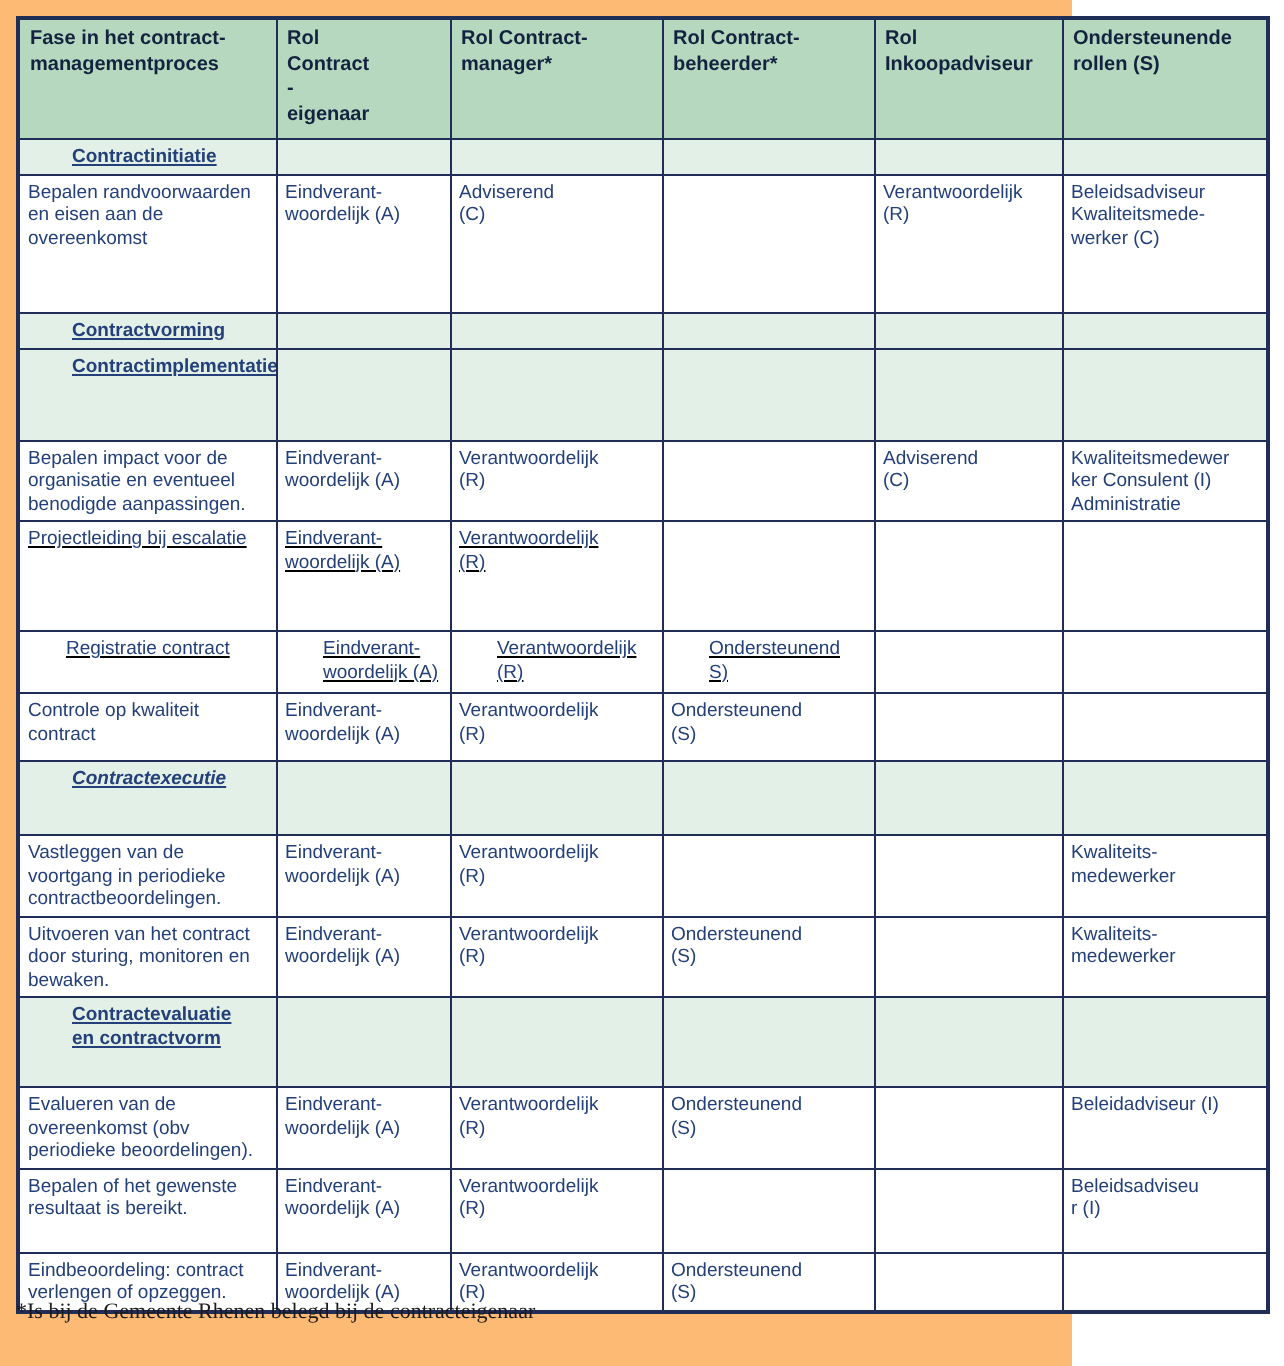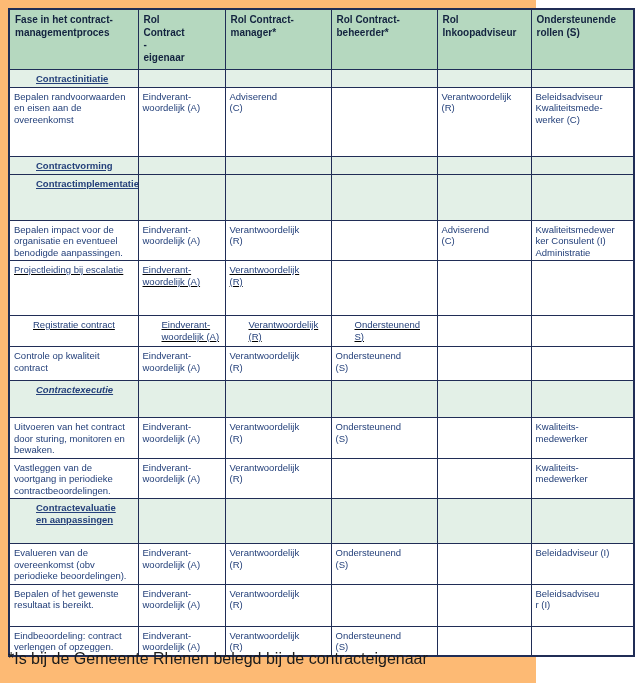--- a/index.html
+++ b/index.html
@@ -83,22 +83,22 @@
   tbody tr:nth-child(12) { height: 45px; }
   tbody tr:nth-child(13) { height: 33px; }
   tbody tr:nth-child(14) { height: 42px; }
   tbody tr:nth-child(15) { height: 30px; }
   tbody tr:nth-child(16) { height: 37px; }
   .footnote {
     position: absolute;
     left: 8px;
     top: 650px;
     margin: 0;
-    font-family: Liberation Sans, sans-serif;
-    font-size: 16px;
+    font-family: Liberation Serif, serif;
+    font-size: 11px;
     color: var(--footnote-text, #1b1b1b);
   }
 </style>
 </head>
 <body>
 
 <div class="page">
   <table class="raci">
     <colgroup>
       <col style="width:129px">
@@ -211,45 +211,45 @@
         </tr>
         <tr class="section-row">
           <td class="section-cell">Contractexecutie</td>
           <td></td>
           <td></td>
           <td></td>
           <td></td>
           <td></td>
         </tr>
         <tr>
-          <td class="phase-cell">Uitvoeren van het contract door sturing, monitoren en bewaken.</td>
-          <td>Eindverant-
-woordelijk (A)</td>
-          <td>Verantwoordelijk
-(R)</td>
-          <td>Ondersteunend
-(S)</td>
+          <td class="phase-cell">Vastleggen van de voortgang in periodieke contractbeoordelingen.</td>
+          <td>Eindverant-
+woordelijk (A)</td>
+          <td>Verantwoordelijk
+(R)</td>
+          <td></td>
           <td></td>
           <td>Kwaliteits-
 medewerker</td>
         </tr>
         <tr>
-          <td class="phase-cell">Vastleggen van de voortgang in periodieke contractbeoordelingen.</td>
-          <td>Eindverant-
-woordelijk (A)</td>
-          <td>Verantwoordelijk
-(R)</td>
-          <td></td>
+          <td class="phase-cell">Uitvoeren van het contract door sturing, monitoren en bewaken.</td>
+          <td>Eindverant-
+woordelijk (A)</td>
+          <td>Verantwoordelijk
+(R)</td>
+          <td>Ondersteunend
+(S)</td>
           <td></td>
           <td>Kwaliteits-
 medewerker</td>
         </tr>
         <tr class="section-row">
           <td class="section-cell">Contractevaluatie
-en aanpassingen</td>
+en contractvorm</td>
           <td></td>
           <td></td>
           <td></td>
           <td></td>
           <td></td>
         </tr>
         <tr>
           <td class="phase-cell">Evalueren van de overeenkomst (obv periodieke beoordelingen).</td>
           <td>Eindverant-
 woordelijk (A)</td>

